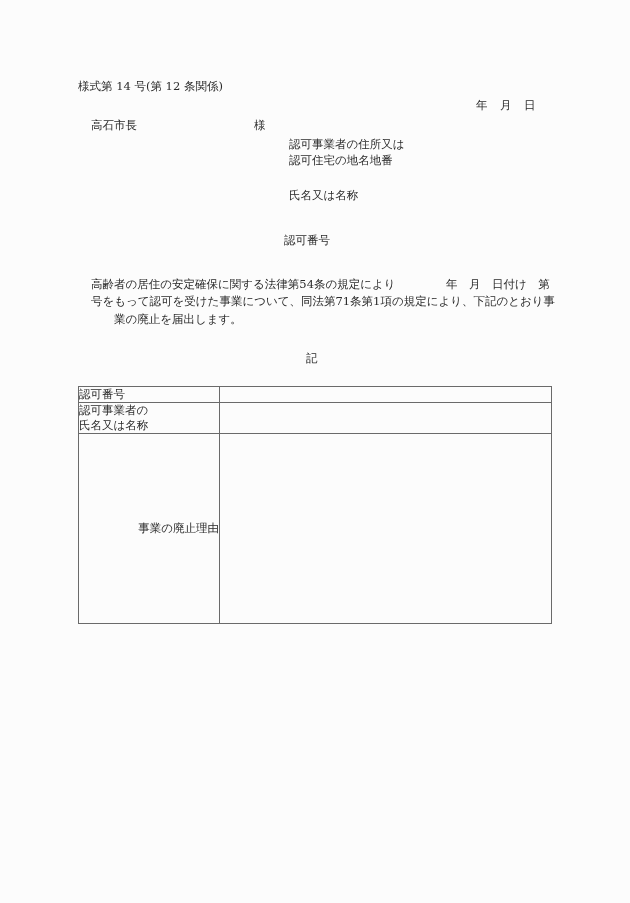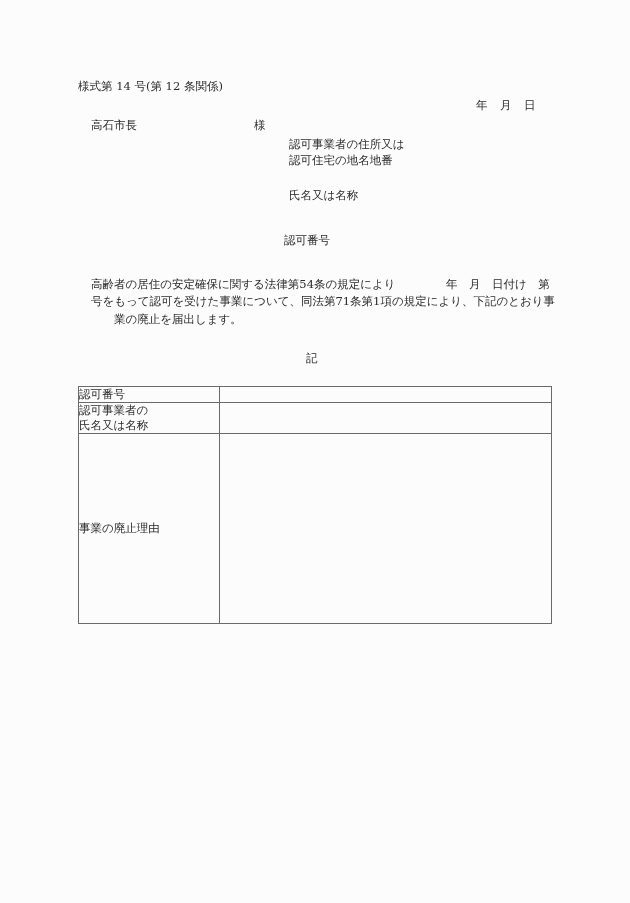--- a/index.html
+++ b/index.html
@@ -13,21 +13,21 @@
     table-layout:fixed;
   }
   table.form td {
     border:1px solid #6a6a6a; padding:0 0; vertical-align:middle;
     font-size:11.5px; line-height:15px;margin-top:38px;
   }
   table.form td.label { width:140px; }
   .r1 td { height:14px; }
   .r2 td { height:30px;border-radius:7px; }
   .r3 td { height:30px; }
-  .r4 td { height:189px; }
+  .r4 td { height:189px;text-align:right; }
 </style>
 </head>
 <body>
 
 <div class="abs" style="left:78px;top:81px;">様式第 14 号(第 12 条関係)</div>
 
 <div>
   <span class="abs" style="left:476px;top:100px;">年</span>
   <span class="abs" style="left:500px;top:100px;">月</span>
   <span class="abs" style="left:524px;top:100px;">日</span>

